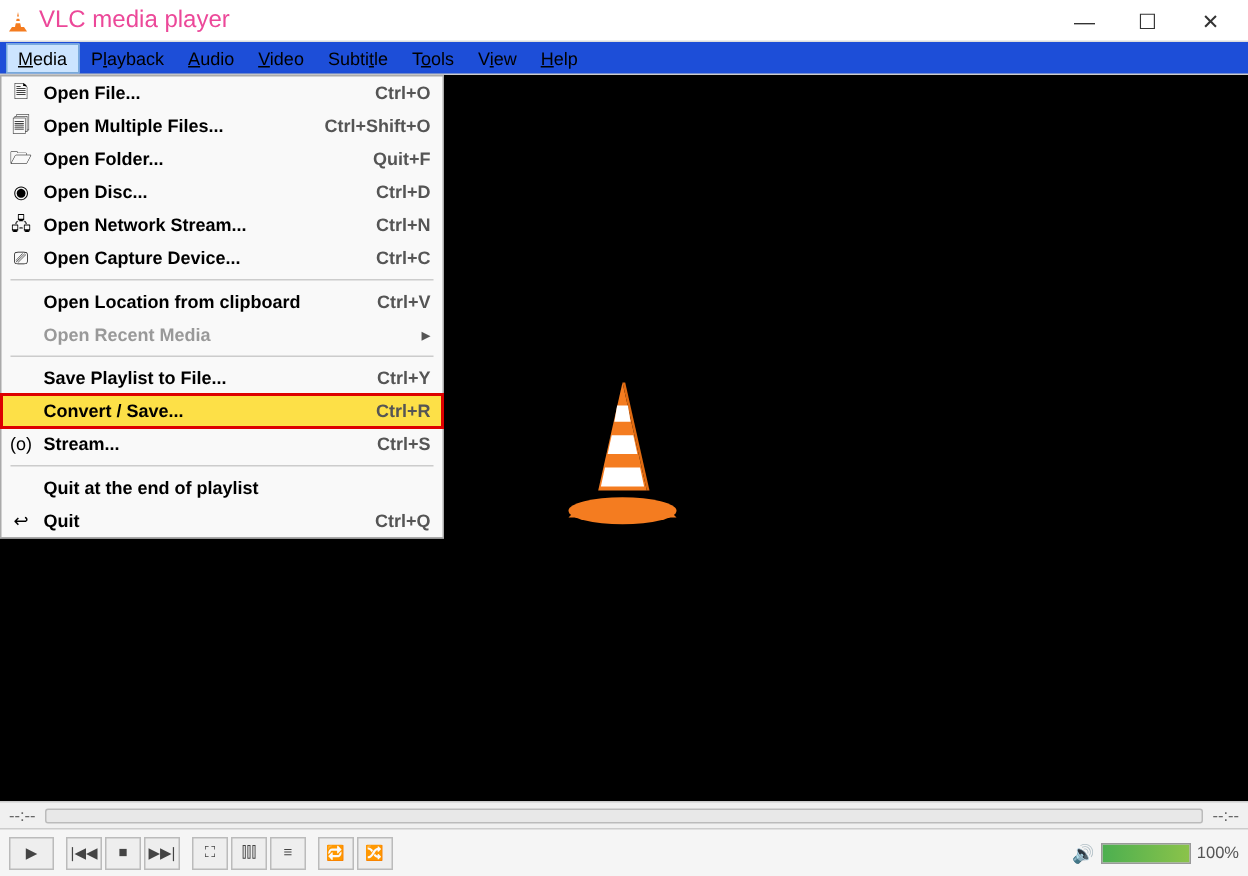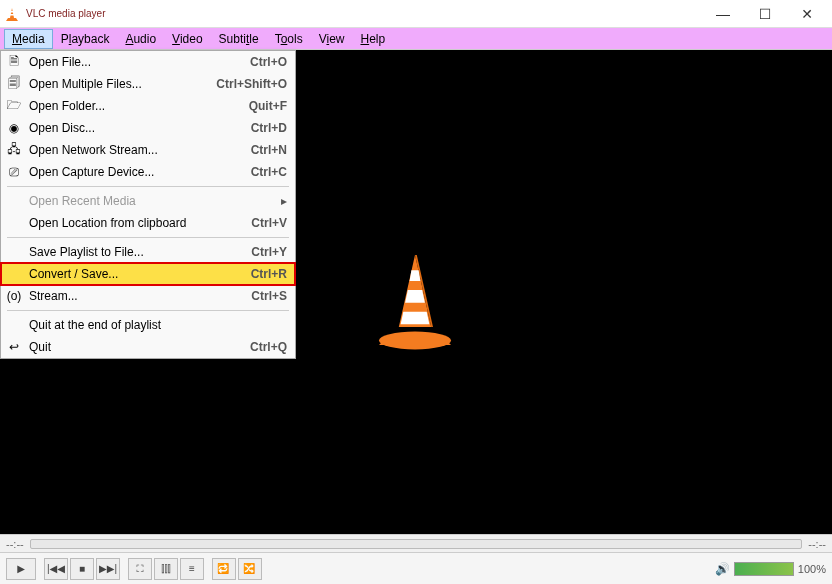--- a/index.html
+++ b/index.html
@@ -1,34 +1,34 @@
 <!DOCTYPE html>
 <html><head>
   <meta charset="utf-8">
   <style>
     * { margin: 0; padding: 0; box-sizing: border-box; font-family: "Segoe UI", Tahoma, sans-serif; }
     body { width: 832px; height: 584px; background: #fff; display: flex; flex-direction: column; overflow: hidden; }
     
     .titlebar { height: 28px; display: flex; align-items: center; padding: 0 4px; background: #fff; border-bottom: 1px solid #ddd; }
     .titlebar .cone-icon { width: 16px; height: 16px; margin-right: 6px; }
-    .titlebar .title { font-size: 10px; flex: 1; color: #7f1d1d; }
+    .titlebar .title { font-size: 16px; flex: 1; color: #ec4899; }
     .win-controls { display: flex; gap: 0; }
     .win-controls div { width: 42px; height: 22px; display: flex; align-items: center; justify-content: center; font-size: 14px; color: #333; }
     
-    .menubar { height: 22px; display: flex; align-items: center; padding: 0 4px; background: #f0abfc; border-bottom: 1px solid #ccc; font-size: 12px; }
+    .menubar { height: 22px; display: flex; align-items: center; padding: 0 4px; background: #1d4ed8; border-bottom: 1px solid #ccc; font-size: 12px; }
     .menubar span { padding: 3px 8px; cursor: pointer; }
     .menubar span.active { background: #cce4ff; border: 1px solid #7aacdc; padding: 2px 7px; }
     .menubar span u { text-decoration: underline; }
     
     .content { flex: 1; position: relative; background: #000; }
     
     .dropdown { position: absolute; top: 0; left: 0; width: 296px; background: #f9f9f9; border: 1px solid #aaa; box-shadow: 2px 2px 4px rgba(0,0,0,0.3); z-index: 10; font-size: 12px; }
     .menu-item { display: flex; align-items: center; height: 22px; padding: 0 8px 0 4px; }
     .menu-item .mi-icon { width: 18px; height: 16px; margin-right: 6px; display: flex; align-items: center; justify-content: center; }
-    .menu-item .mi-label { flex: 1; }
+    .menu-item .mi-label { flex: 1; font-weight: bold; }
     .menu-item .mi-shortcut { color: #555; font-weight: bold; }
     .menu-item .mi-arrow { margin-left: 6px; color: #555; }
     .menu-item.disabled { color: #999; }
     .menu-item.highlighted { background: #fde047; outline: 2px solid #d00; outline-offset: -1px; }
     .menu-sep { height: 1px; background: #ccc; margin: 3px 6px; }
     
     .vlc-cone { position: absolute; left: 370px; top: 200px; width: 90px; height: 100px; }
     
     .statusbar { height: 18px; background: #f0f0f0; border-top: 1px solid #ccc; display: flex; align-items: center; padding: 0 6px; font-size: 11px; color: #666; }
     .seekbar { flex: 1; height: 10px; margin: 0 6px; border: 1px solid #bbb; border-radius: 2px; background: #e8e8e8; position: relative; }
@@ -96,29 +96,29 @@
         <span class="mi-icon">🖧</span>
         <span class="mi-label">Open Network Stream...</span>
         <span class="mi-shortcut">Ctrl+N</span>
       </div>
       <div class="menu-item">
         <span class="mi-icon">⎚</span>
         <span class="mi-label">Open Capture Device...</span>
         <span class="mi-shortcut">Ctrl+C</span>
       </div>
       <div class="menu-sep"></div>
+      <div class="menu-item">
+        <span class="mi-icon"></span>
+        <span class="mi-label">Open Location from clipboard</span>
+        <span class="mi-shortcut">Ctrl+V</span>
+      </div>
       <div class="menu-item disabled">
         <span class="mi-icon"></span>
         <span class="mi-label">Open Recent Media</span>
         <span class="mi-arrow">▸</span>
-      </div>
-      <div class="menu-item">
-        <span class="mi-icon"></span>
-        <span class="mi-label">Open Location from clipboard</span>
-        <span class="mi-shortcut">Ctrl+V</span>
       </div>
       <div class="menu-sep"></div>
       <div class="menu-item">
         <span class="mi-icon"></span>
         <span class="mi-label">Save Playlist to File...</span>
         <span class="mi-shortcut">Ctrl+Y</span>
       </div>
       <div class="menu-item highlighted">
         <span class="mi-icon"></span>
         <span class="mi-label">Convert / Save...</span>

